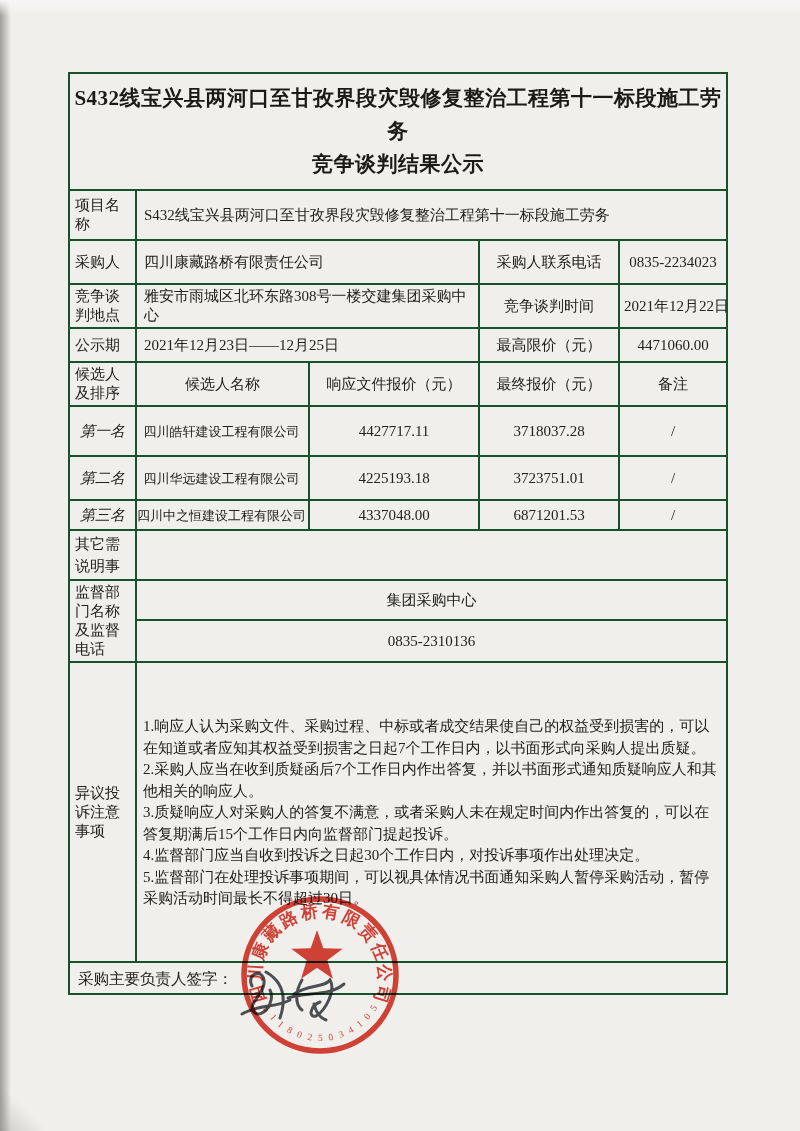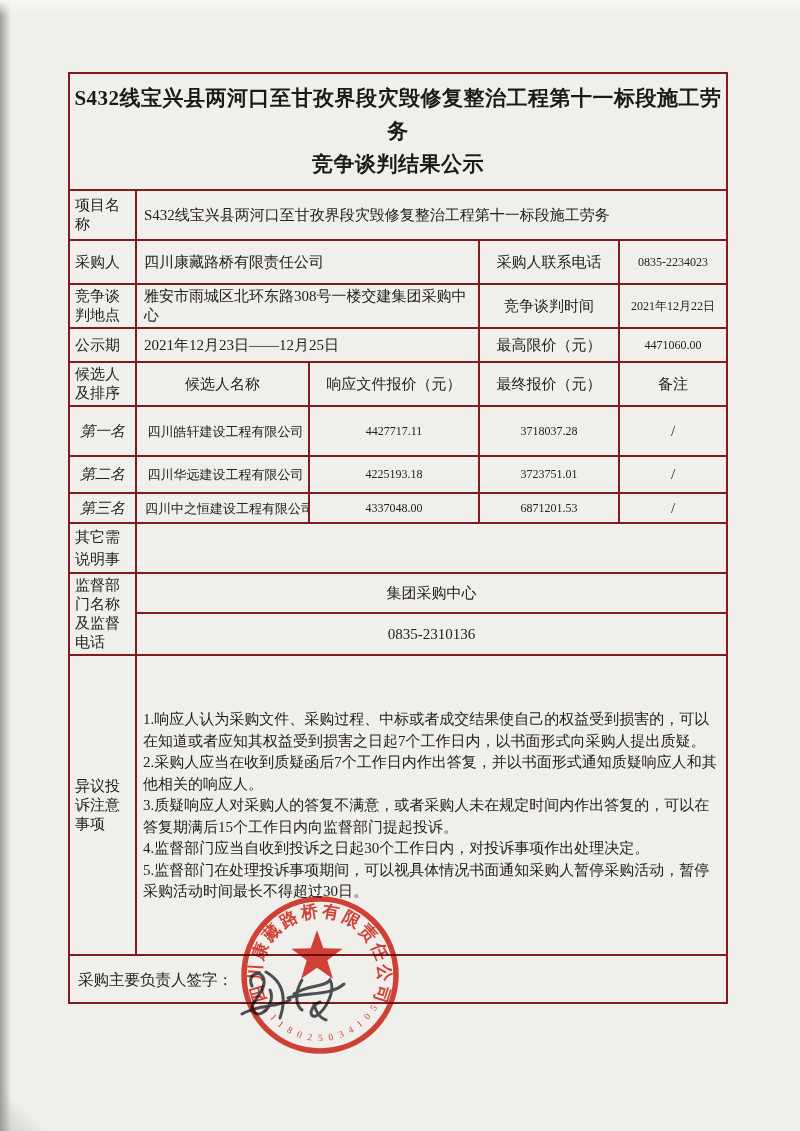--- a/index.html
+++ b/index.html
@@ -19,38 +19,38 @@
   }
   .scan-corner-bl{
     position:absolute;left:0;bottom:0;width:44px;height:44px;
     background:linear-gradient(45deg, rgba(150,150,148,.4), rgba(150,150,148,0) 55%);
   }
   table.doc{
     position:absolute;left:68px;top:72px;width:658px;
     border-collapse:collapse;table-layout:fixed;
   }
   td{
-    border:2px solid #7f1d1d;
+    border:2px solid #14532d;
     padding:2px 4px;
     font-size:15px;
     vertical-align:middle;
     line-height:19px;
     overflow:hidden;
   }
   .title-cell{
     text-align:center;font-weight:700;font-size:21px;line-height:33px;
     letter-spacing:.5px;color:#1c1a17;
   }
   .lab{text-align:left;padding:2px 5px;margin-top:44px;}
   .rank{text-align:center;font-style:italic;}
   .hdr{text-align:center;}
   .cnt{text-align:left;padding-left:7px;}
   .ctr{text-align:center;}
-  .num{text-align:center;font-size:12px;white-space:nowrap;}
-  .nm{text-align:center;font-size:13px;white-space:nowrap;padding-left:8px;padding-right:2px;}
+  .num{text-align:center;font-size:15px;white-space:nowrap;}
+  .nm{text-align:center;font-size:13px;white-space:nowrap;padding-left:0;padding-right:2px;}
   .notes-cell{padding:10px 9px 8px 6px;}
   .notes-cell .para{font-size:15px;line-height:21.5px;text-align:left;}
   .sig-cell{padding-left:8px;font-size:15.5px;}
   .stamp-svg{position:absolute;left:232px;top:887px;width:176px;height:176px;
     mix-blend-mode:multiply;opacity:.93;}
   .stamp-svg text{font-family:"Liberation Serif","DejaVu Serif",serif;fill:#d9352a;}
   .sign-svg{position:absolute;left:236px;top:960px;width:122px;height:74px;
     mix-blend-mode:multiply;opacity:.88;}
 </style>
 </head>
@@ -112,21 +112,21 @@
   </tr>
 
   <tr style="height:50px">
     <td class="rank">第一名</td>
     <td class="nm">四川皓轩建设工程有限公司</td>
     <td class="num">4427717.11</td>
     <td class="num">3718037.28</td>
     <td class="ctr">/</td>
   </tr>
 
-  <tr style="height:37px">
+  <tr style="height:44px">
     <td class="rank">第二名</td>
     <td class="nm">四川华远建设工程有限公司</td>
     <td class="num">4225193.18</td>
     <td class="num">3723751.01</td>
     <td class="ctr">/</td>
   </tr>
 
   <tr style="height:30px">
     <td class="rank">第三名</td>
     <td class="nm">四川中之恒建设工程有限公司</td>
@@ -152,21 +152,21 @@
     <td class="lab">异议投诉注意事项</td>
     <td colspan="4" class="notes-cell">
       <div class="para">1.响应人认为采购文件、采购过程、中标或者成交结果使自己的权益受到损害的，可以在知道或者应知其权益受到损害之日起7个工作日内，以书面形式向采购人提出质疑。</div>
       <div class="para">2.采购人应当在收到质疑函后7个工作日内作出答复，并以书面形式通知质疑响应人和其他相关的响应人。</div>
       <div class="para">3.质疑响应人对采购人的答复不满意，或者采购人未在规定时间内作出答复的，可以在答复期满后15个工作日内向监督部门提起投诉。</div>
       <div class="para">4.监督部门应当自收到投诉之日起30个工作日内，对投诉事项作出处理决定。</div>
       <div class="para">5.监督部门在处理投诉事项期间，可以视具体情况书面通知采购人暂停采购活动，暂停采购活动时间最长不得超过30日。</div>
     </td>
   </tr>
 
-  <tr style="height:48px">
+  <tr style="height:32px">
     <td colspan="5" class="sig-cell">
       <span>采购主要负责人签字：</span>
     </td>
   </tr>
 </tbody>
   </table>
 
 <svg class="sign-svg" viewBox="0 0 122 74">
   <g fill="none" stroke="#383c41" stroke-width="3" stroke-linecap="round">
     <path d="M16,26 C10,14 26,8 28,20 C30,34 10,44 18,52 C26,60 40,42 34,30"></path>

